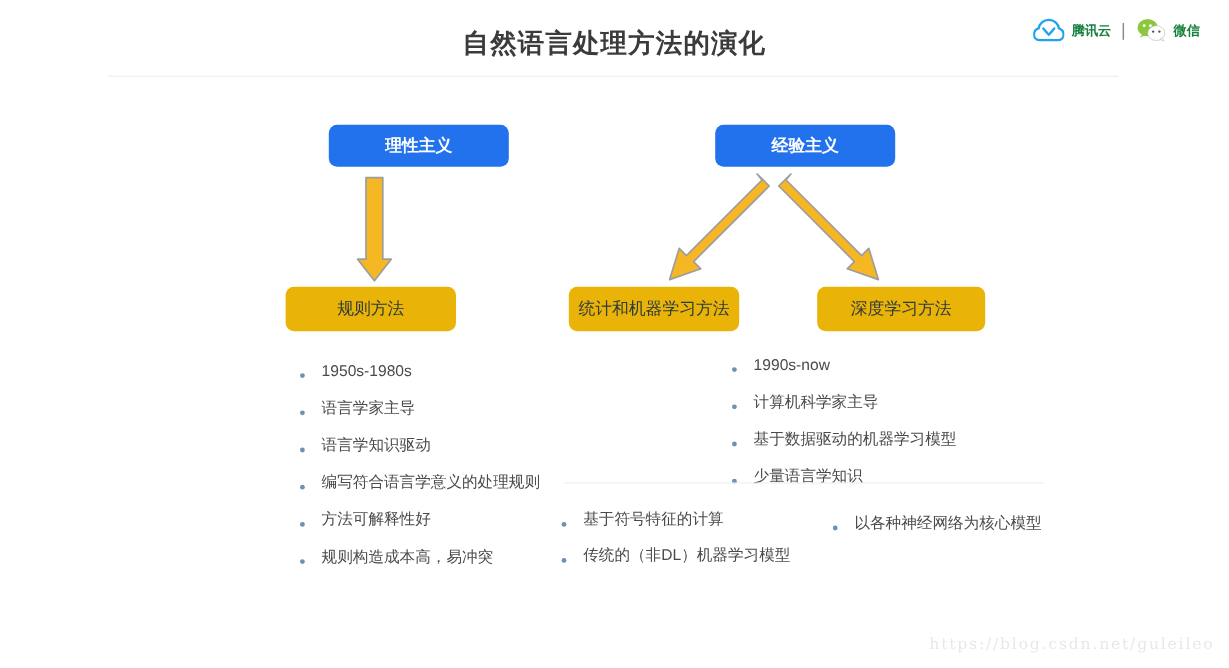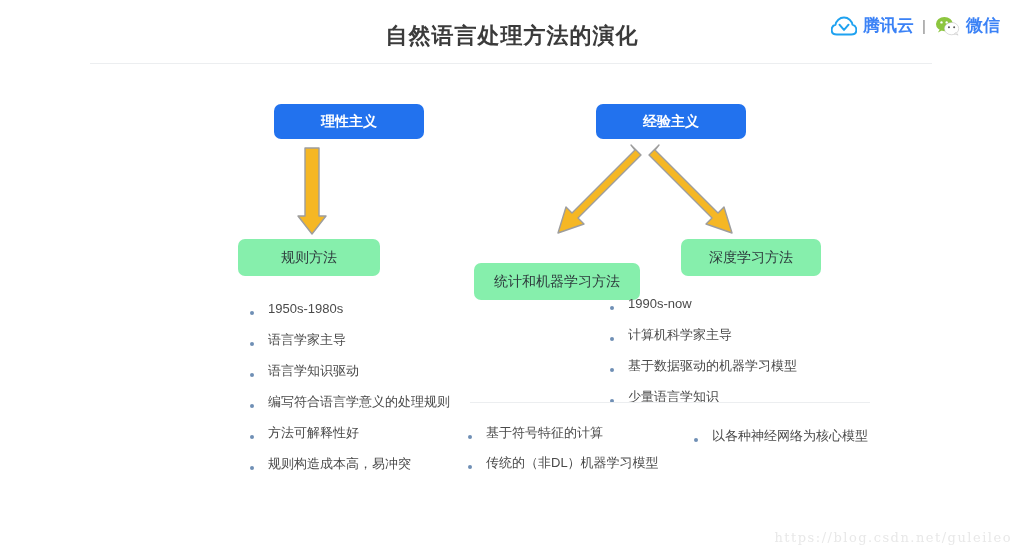--- a/index.html
+++ b/index.html
@@ -29,23 +29,23 @@
     letter-spacing: 1px;
   }
   .brand {
     position: absolute;
     right: 24px; top: 14px;
     display: flex;
     align-items: center;
     gap: 6px;
   }
   .brand-text {
-    font-size: 17px;
+    font-size: 11px;
     font-weight: bold;
-    color: #3b82f6;
+    color: #15803d;
   }
   .brand-sep {
     font-size: 15px;
     color: #8a8a8a;
     margin: 0 2px;
   }
   .cloud-icon { width: 26px; height: 22px; display: block; }
   .wechat-icon { width: 26px; height: 22px; display: block; }
 
   .header-rule {
@@ -64,28 +64,28 @@
     border-radius: 7px;
     font-size: 14px;
     white-space: nowrap;
   }
   .node.primary {
     background: #2272ee;
     color: #ffffff;
     font-weight: bold;
   }
   .node.secondary {
-    background: #86efac;
+    background: #eab308;
     color: #2d3a3c;
   }
 
   #node-rationalism { left: 238px; top: 104px; width: 150px; height: 35px; margin-left: 36px; }
   #node-empiricism  { left: 596px; top: 104px; width: 150px; height: 35px; }
   #node-rule        { left: 238px; top: 239px; width: 142px; height: 37px; }
-  #node-statml      { left: 474px; top: 239px; width: 166px; height: 37px; margin-top: 24px; }
+  #node-statml      { left: 474px; top: 239px; width: 142px; height: 37px; }
   #node-deeplearn   { left: 681px; top: 239px; width: 140px; height: 37px; }
 
   
   .arrow-layer {
     position: absolute;
     left: 0; top: 0;
     width: 1024px; height: 557px;
     pointer-events: none;
   }
 

